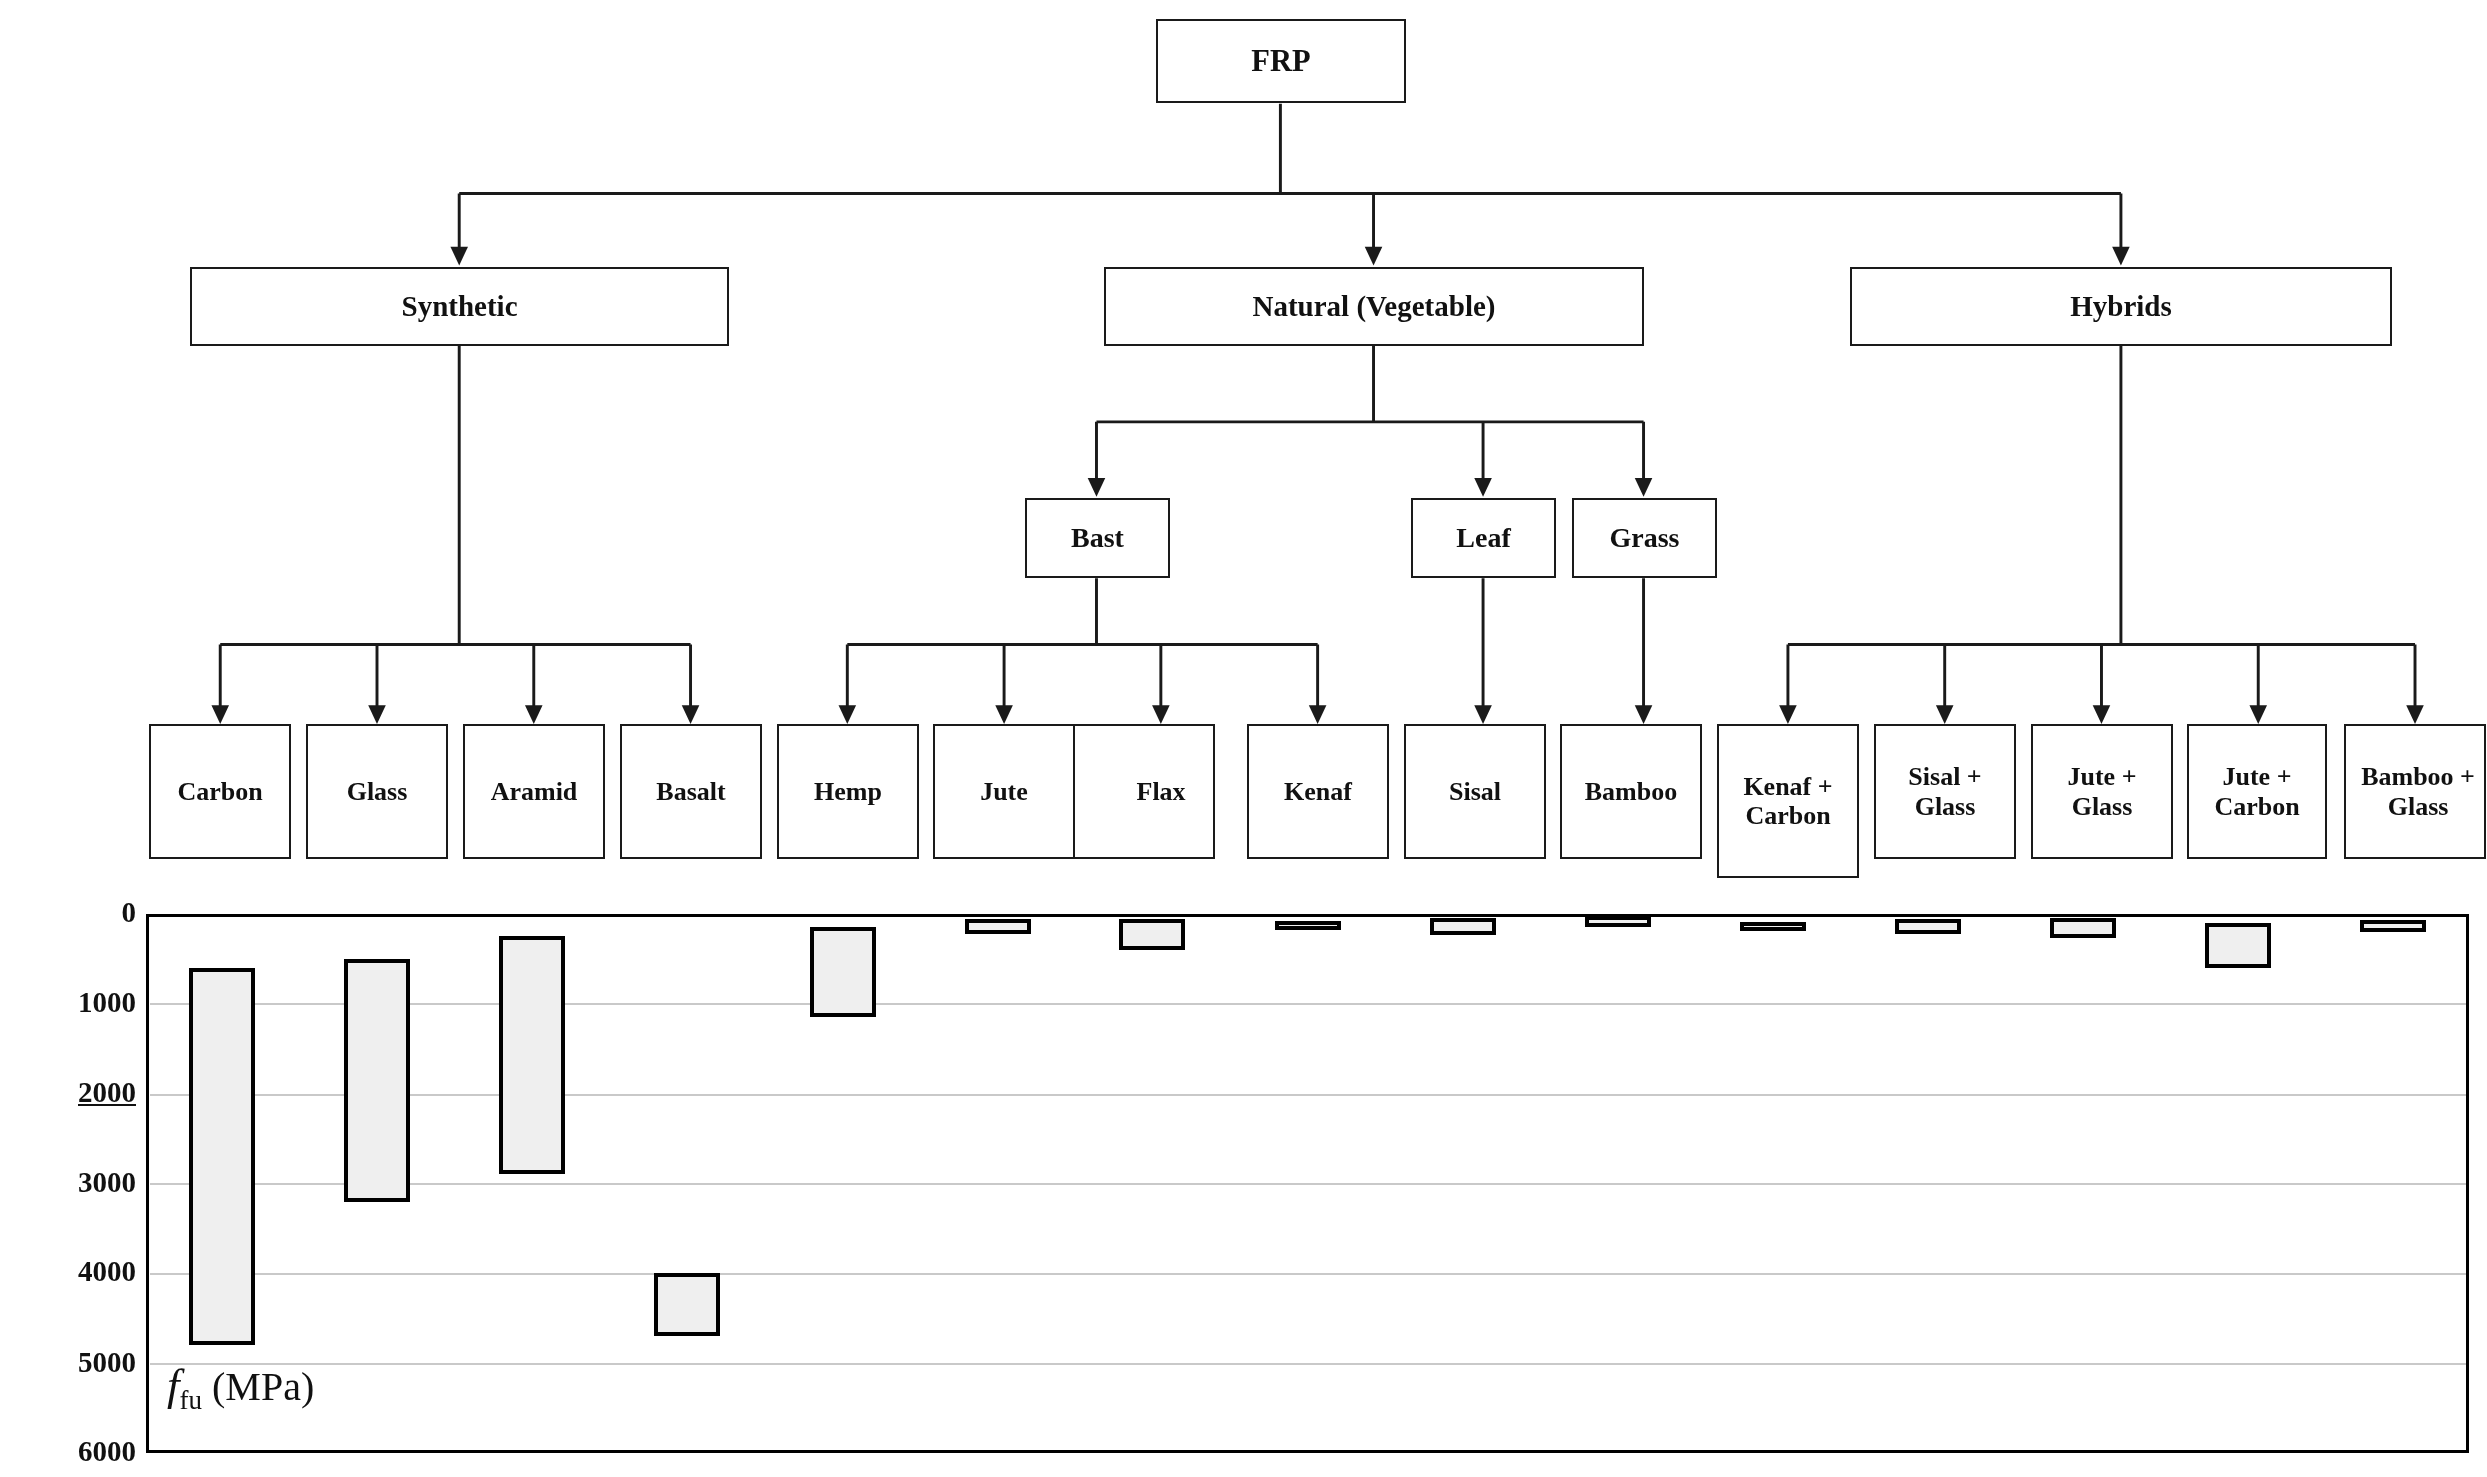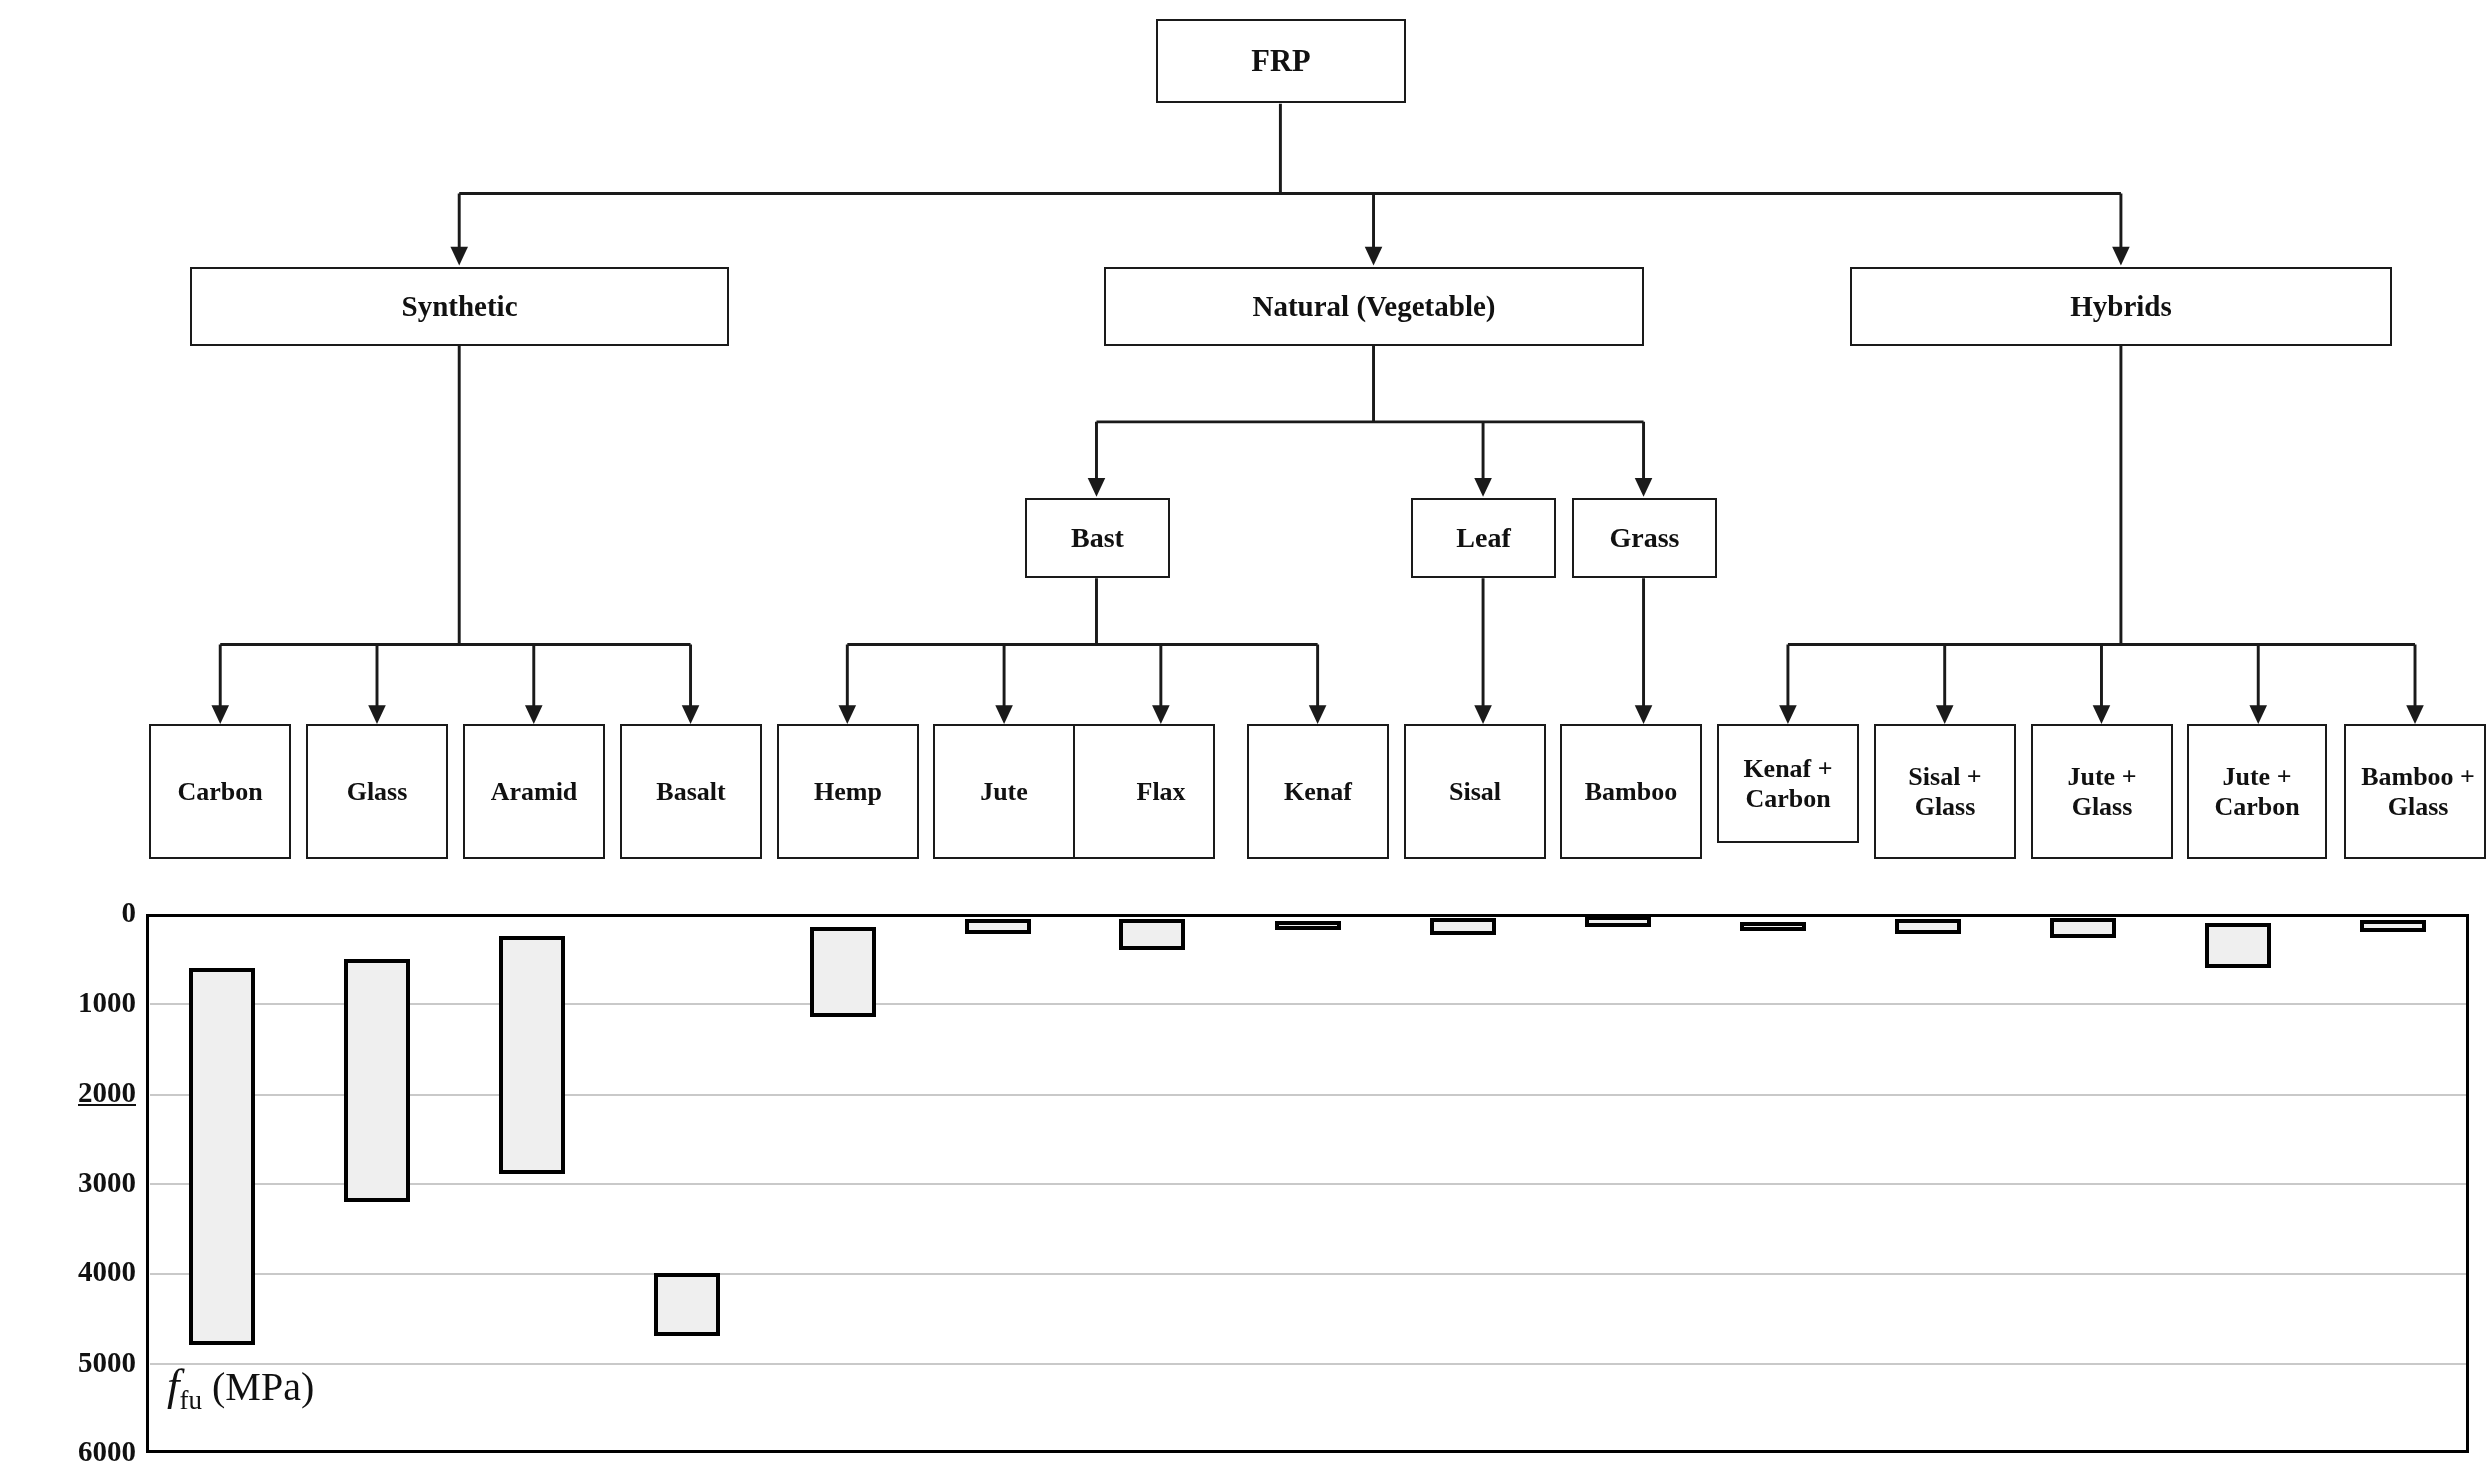--- a/index.html
+++ b/index.html
@@ -66,21 +66,21 @@
       <div class="box leaf" style="left: 149px; top: 724px; width: 142px; height: 135px;">Carbon</div>
       <div class="box leaf" style="left: 306px; top: 724px; width: 142px; height: 135px;">Glass</div>
       <div class="box leaf" style="left: 463px; top: 724px; width: 142px; height: 135px;">Aramid</div>
       <div class="box leaf" style="left: 620px; top: 724px; width: 142px; height: 135px;">Basalt</div>
       <div class="box leaf" style="left: 777px; top: 724px; width: 142px; height: 135px;">Hemp</div>
       <div class="box leaf" style="left: 933px; top: 724px; width: 142px; height: 135px;">Jute</div>
       <div class="box leaf" style="left: 1073px; top: 724px; width: 142px; height: 135px; padding-left: 40px;">Flax</div>
       <div class="box leaf" style="left: 1247px; top: 724px; width: 142px; height: 135px;">Kenaf</div>
       <div class="box leaf" style="left: 1404px; top: 724px; width: 142px; height: 135px;">Sisal</div>
       <div class="box leaf" style="left: 1560px; top: 724px; width: 142px; height: 135px;">Bamboo</div>
-      <div class="box leaf" style="left: 1717px; top: 724px; width: 142px; height: 119px;">Kenaf + Carbon</div>
+      <div class="box leaf" style="left: 1717px; top: 724px; width: 142px; height: 154px;">Kenaf + Carbon</div>
       <div class="box leaf" style="left: 1874px; top: 724px; width: 142px; height: 135px;">Sisal + Glass</div>
       <div class="box leaf" style="left: 2031px; top: 724px; width: 142px; height: 135px;">Jute + Glass</div>
       <div class="box leaf" style="left: 2187px; top: 724px; width: 140px; height: 135px;">Jute + Carbon</div>
       <div class="box leaf" style="left: 2344px; top: 724px; width: 142px; height: 135px; padding-left: 12px;">Bamboo + Glass</div>
     </div>
 
   <div>
     <div class="chart-frame" id="chart-frame" style="left: 146px; top: 914px; width: 2323px; height: 539px;"></div>
     <div id="gridlines">
         <div class="gridline" style="left: 150px; top: 1003px; width: 2316px;"></div>

